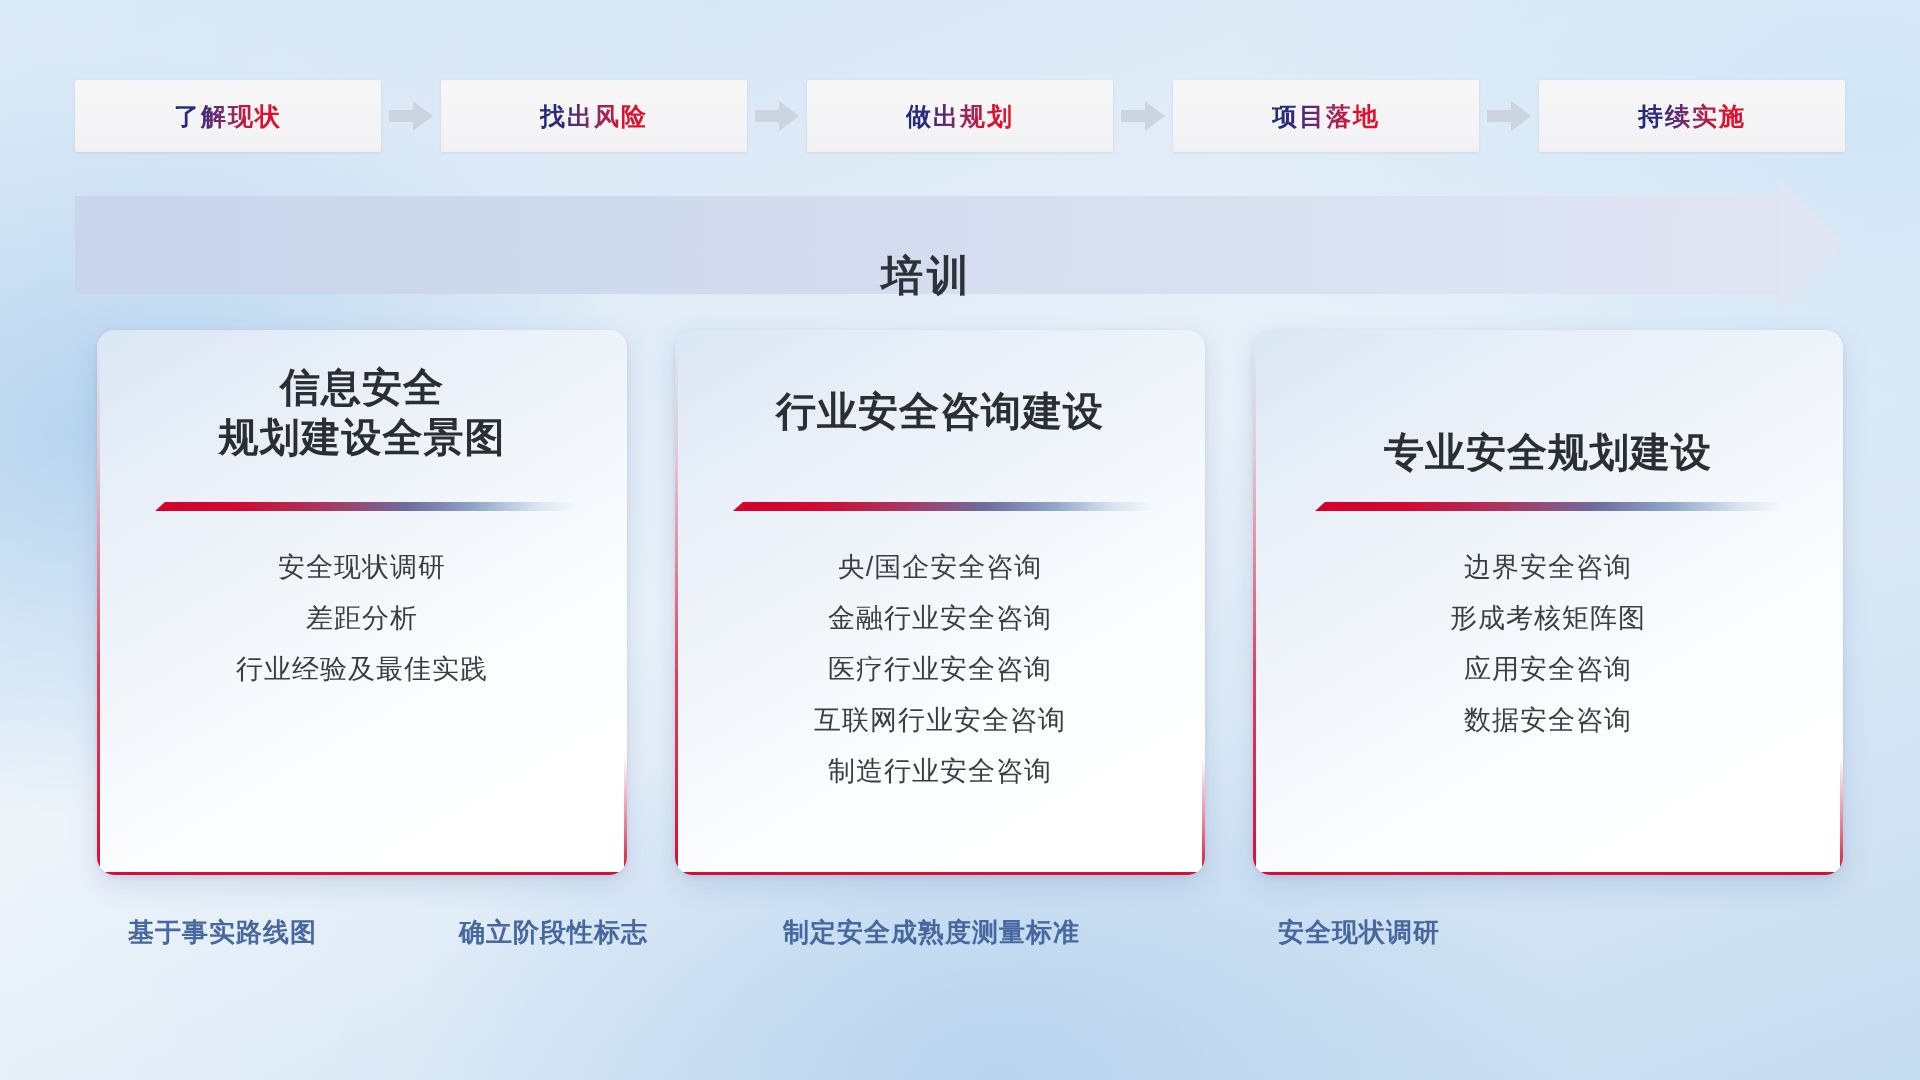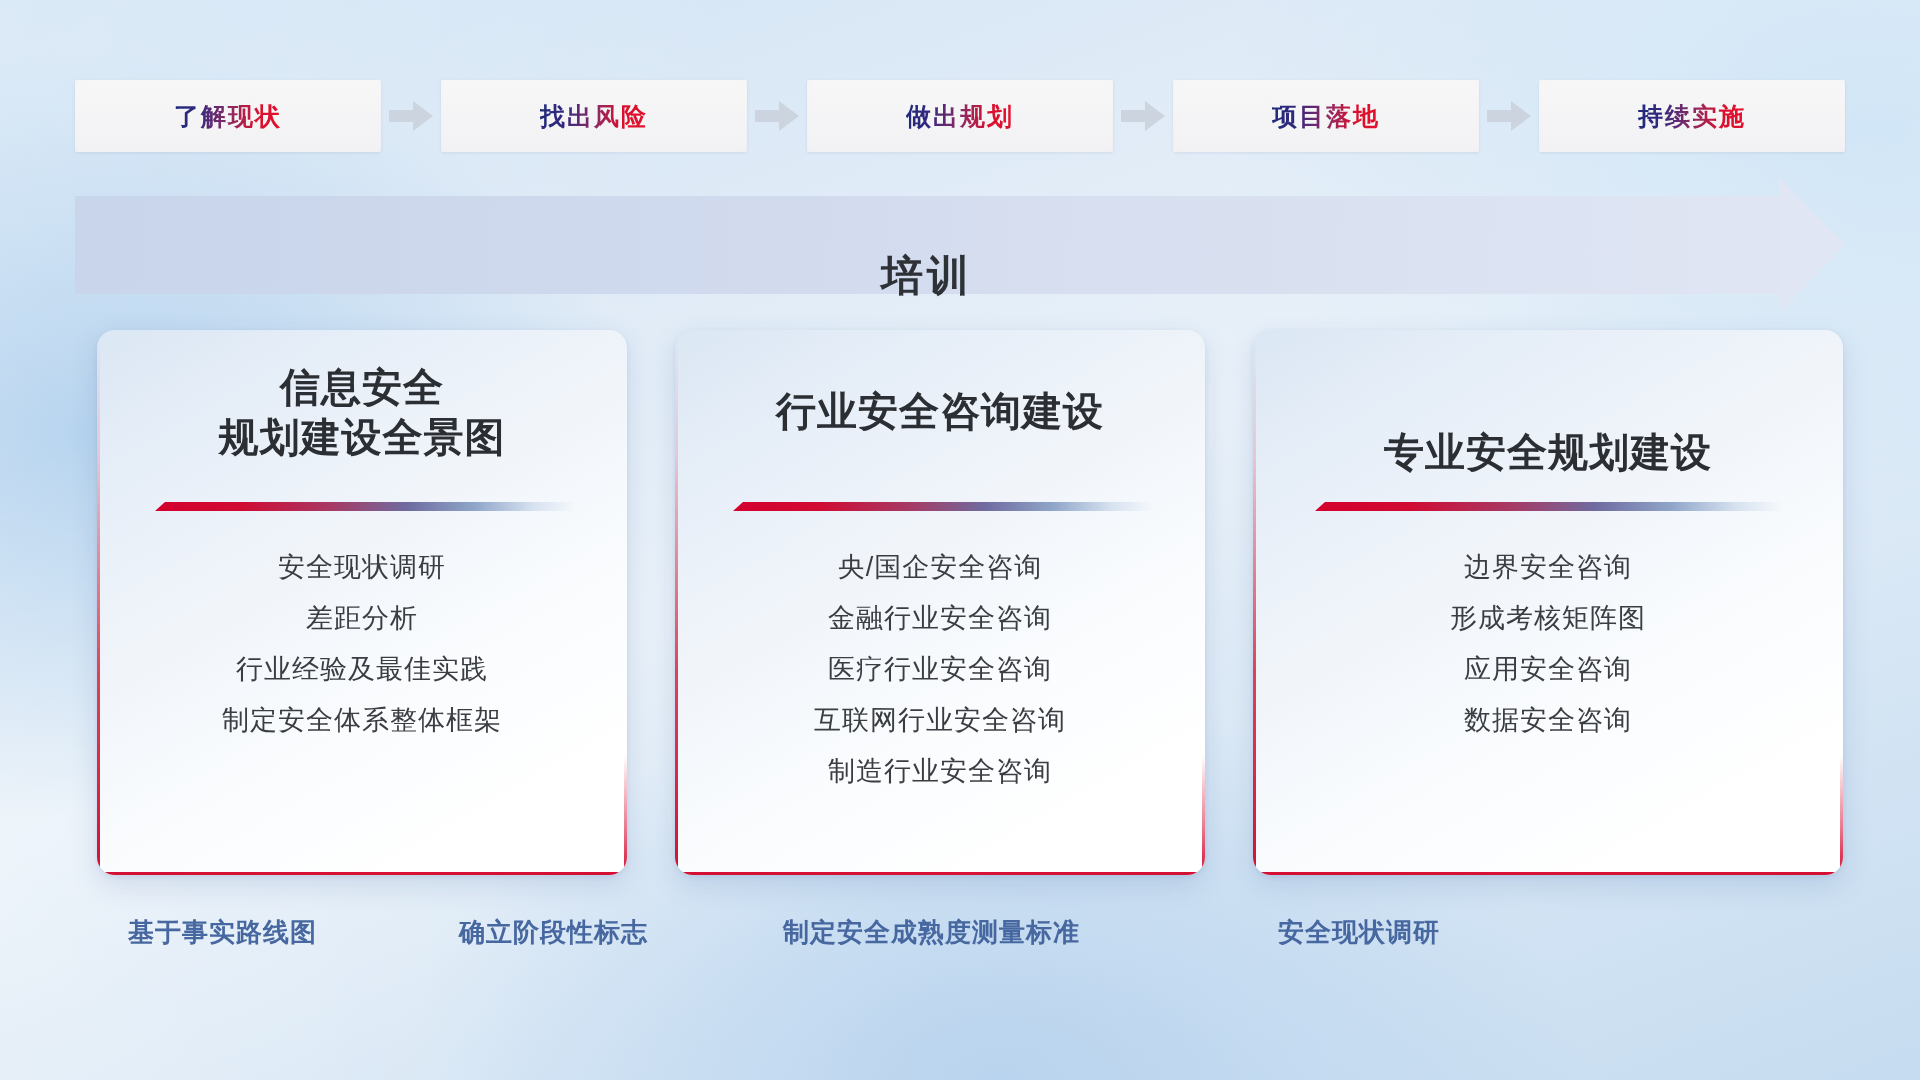--- a/index.html
+++ b/index.html
@@ -233,21 +233,20 @@
     </div>
 
     <div class="divider">
       <div class="bar"></div>
     </div>
 
     <ul class="card-list">
       <li>安全现状调研</li>
       <li>差距分析</li>
       <li>行业经验及最佳实践</li>
-      <li>制定安全体系整体框架</li>
     </ul>
   </div>
 
   <div class="card card2">
     <div class="edge-left"></div>
     <div class="edge-bottom"></div>
     <div class="edge-right"></div>
 
     <div class="card-title">
       <div>行业安全咨询建设</div>

